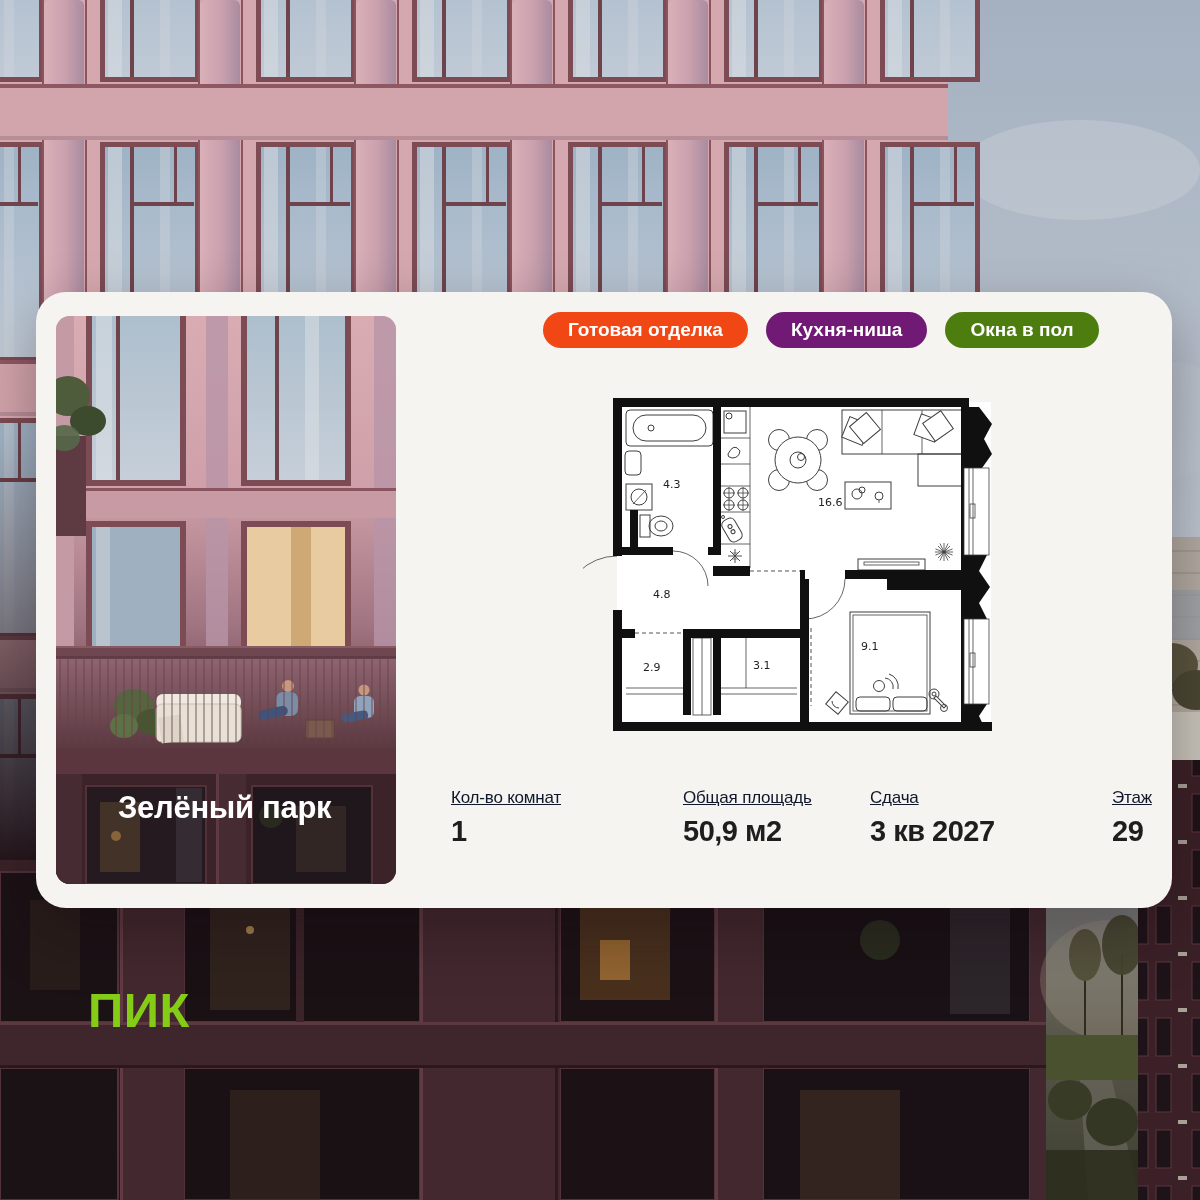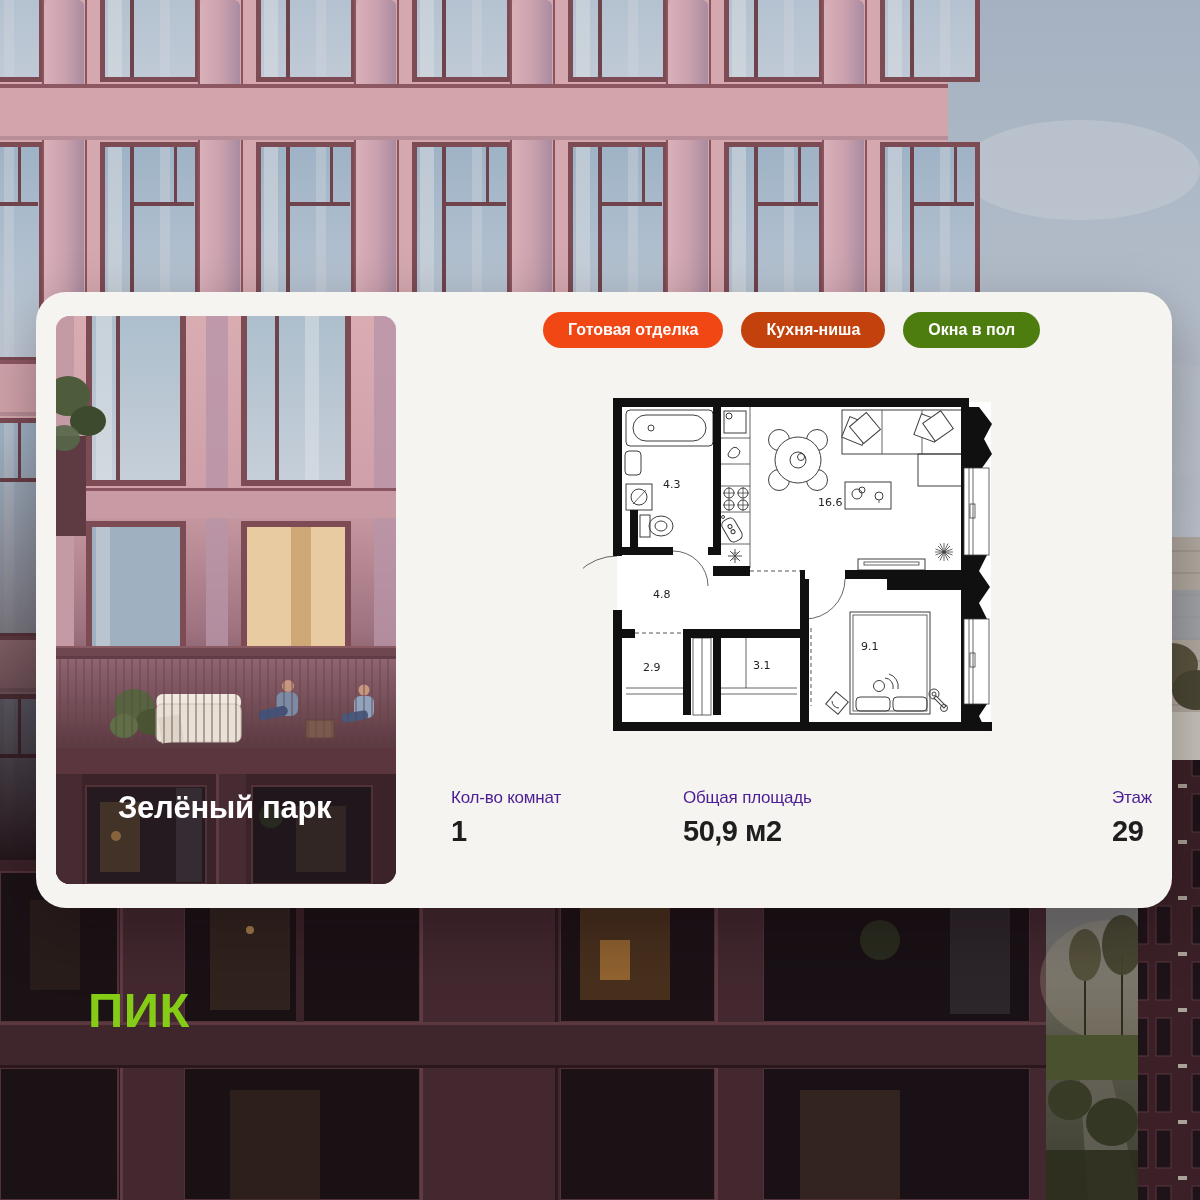--- a/index.html
+++ b/index.html
@@ -7,25 +7,25 @@
   #bg{position:absolute;left:0;top:0;z-index:0;}
   
   .card{position:absolute;left:36px;top:292px;width:1136px;height:616px;background:#F5F4F0;
         border-radius:30px;z-index:10;box-shadow:0 24px 60px rgba(20,10,14,.35);}
   .photo-wrap{position:absolute;left:20px;top:24px;width:340px;height:568px;border-radius:14px;
         overflow:hidden;}
   .project-name{position:absolute;left:30px;bottom:58px;color:#fff;font-size:31px;font-weight:800;
         letter-spacing:-.3px;z-index:3;padding-left:32px;}
   .tags{position:absolute;left:507px;top:20px;display:flex;gap:18px;}
   .tag{height:36px;display:flex;align-items:center;padding:0 25px;border-radius:18px;
-       color:#fff;font-size:16px;font-weight:700;white-space:nowrap;}
+       color:#fff;font-size:19px;font-weight:700;white-space:nowrap;}
   .plan-svg{position:absolute;left:547px;top:104px;}
   .stats{position:absolute;left:0;top:496px;width:1136px;height:100px;}
   .stat{position:absolute;top:0;}
-  .stat .lab{font-size:17px;color:#4c1d95;letter-spacing:-.2px;}
+  .stat .lab{font-size:17px;color:#0f172a;letter-spacing:-.2px;text-decoration:underline;}
   .stat .val{font-size:29px;font-weight:800;color:#1E1E1E;margin-top:7px;letter-spacing:-.5px;}
   .s0{left:415px;} .s1{left:647px;} .s2{left:834px;} .s3{left:1076px;}
   
   .logo{position:absolute;left:88px;top:982px;z-index:20;color:#84cc16;font-size:49px;font-weight:800;
         letter-spacing:.5px;}
   
   .wall{fill:#101010;stroke:none;}
   .furn{fill:none;stroke:#3F3F3F;stroke-width:1;}
   .furnw{fill:#fff;stroke:#3F3F3F;stroke-width:1;}
   .thin{stroke:#3F3F3F;stroke-width:.8;fill:none;}
@@ -328,21 +328,21 @@
           <rect x="196" y="470" width="120" height="98" fill="#20171D" stroke="#533138" stroke-width="2"></rect>
           <rect x="240" y="490" width="50" height="66" fill="#3A2D28" opacity=".7"></rect>
           <circle cx="215" cy="500" r="12" fill="#2C3020" opacity=".8"></circle>
         </g>
       </svg>
       <div class="project-name">Зелёный парк</div>
     </div>
 
     <div class="tags">
       <div class="tag" style="background: rgb(240, 71, 21);">Готовая отделка</div>
-      <div class="tag" style="background: #c2410c;">Кухня-ниша</div>
+      <div class="tag" style="background: #701a75;">Кухня-ниша</div>
       <div class="tag" style="background: #4d7c0f;">Окна в пол</div>
     </div>
 
     <svg class="plan-svg" width="440" height="339" viewBox="-30 -2 440 339">
 
       <rect x="4" y="4" width="374" height="325" fill="#FFFFFF"></rect>
 
       <g>
         <rect class="furn" x="13" y="12" width="87" height="36" rx="4"></rect>
         <rect class="furn" x="20" y="17" width="73" height="26" rx="13"></rect>
@@ -492,20 +492,24 @@
 
     <div class="stats">
       <div class="stat s0">
         <div class="lab">Кол-во комнат</div>
         <div class="val">1</div>
       </div>
       <div class="stat s1">
         <div class="lab">Общая площадь</div>
         <div class="val">50,9 м2</div>
       </div>
+      <div class="stat s2">
+        <div class="lab">Сдача</div>
+        <div class="val">3 кв 2027</div>
+      </div>
       <div class="stat s3">
         <div class="lab">Этаж</div>
         <div class="val">29</div>
       </div>
     </div>
   </div>
 
   <div class="logo">ПИК</div>
 </div>
 

